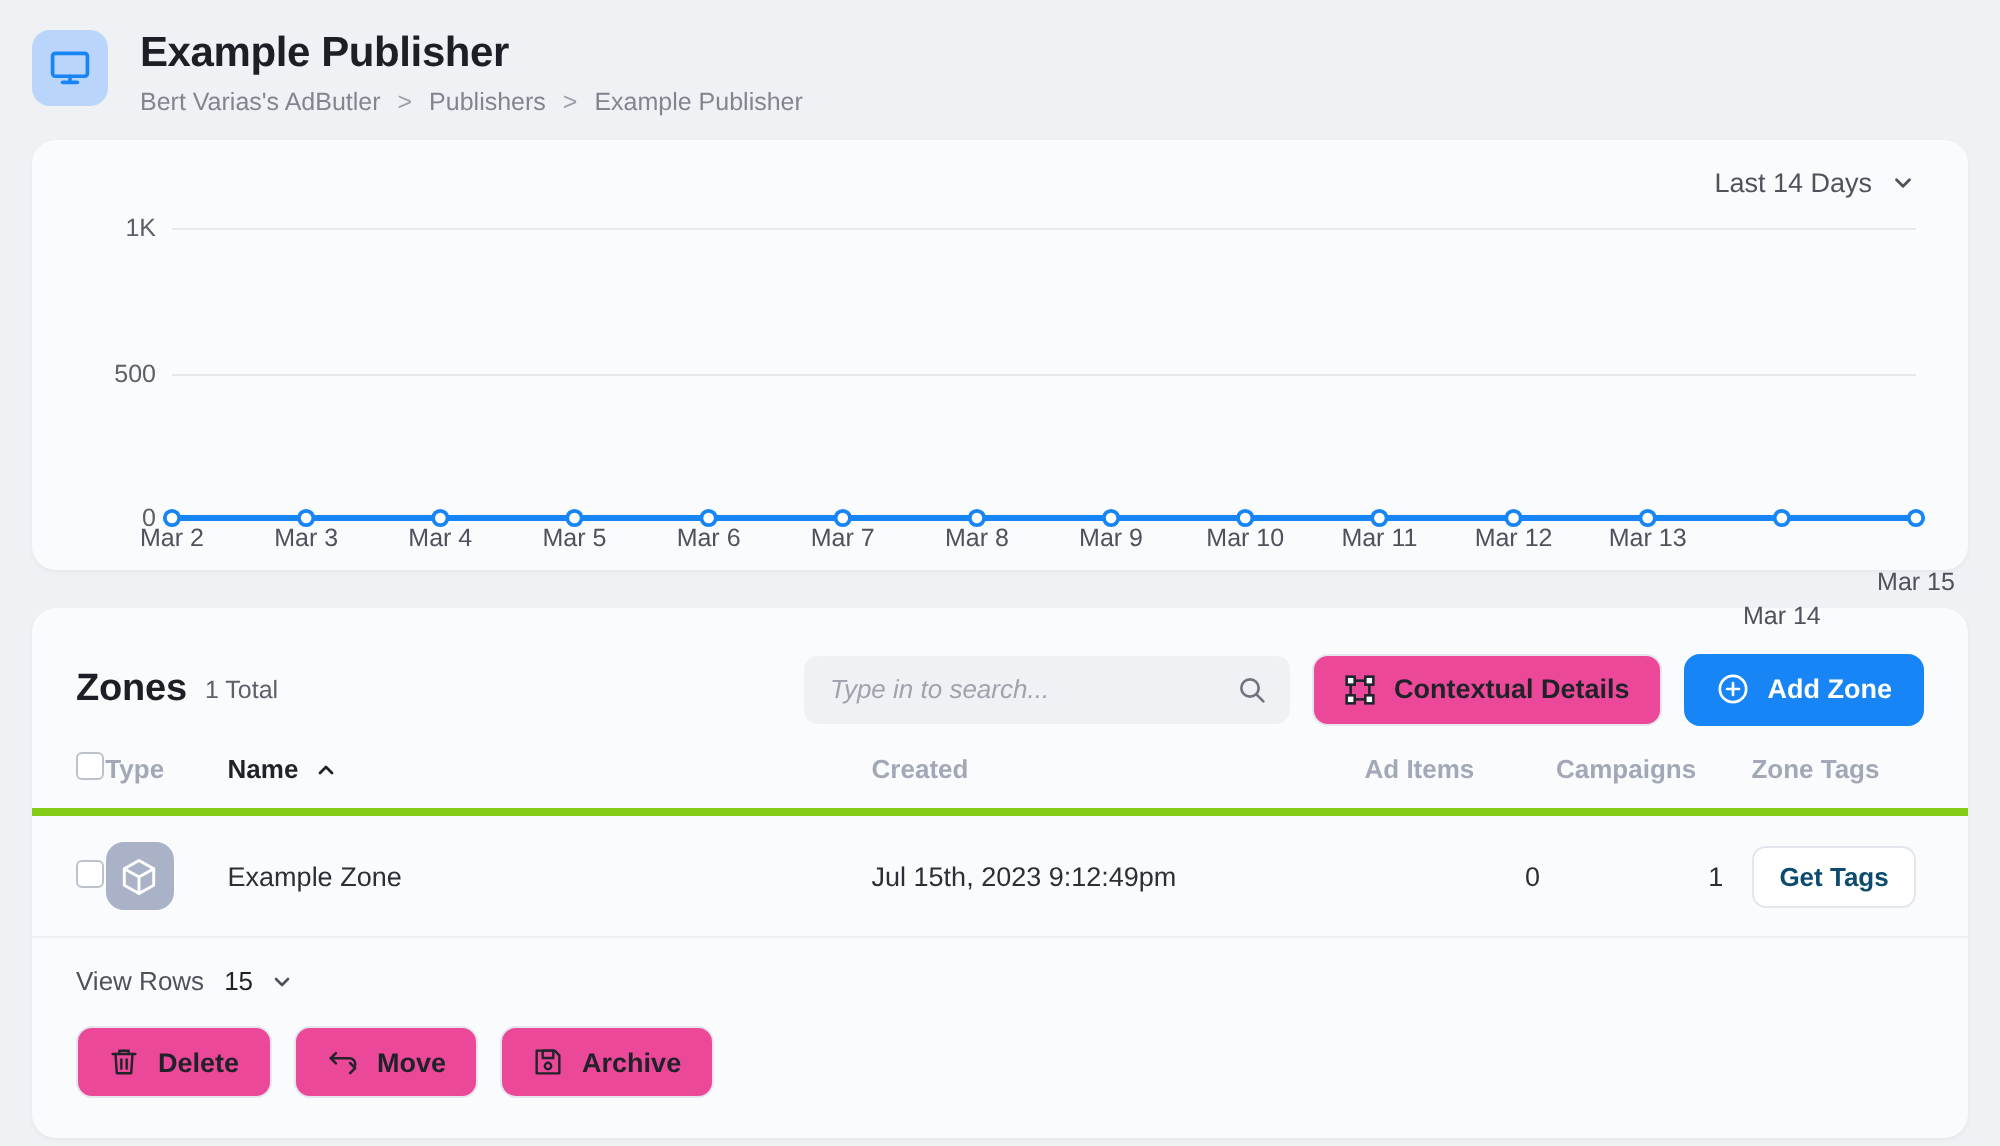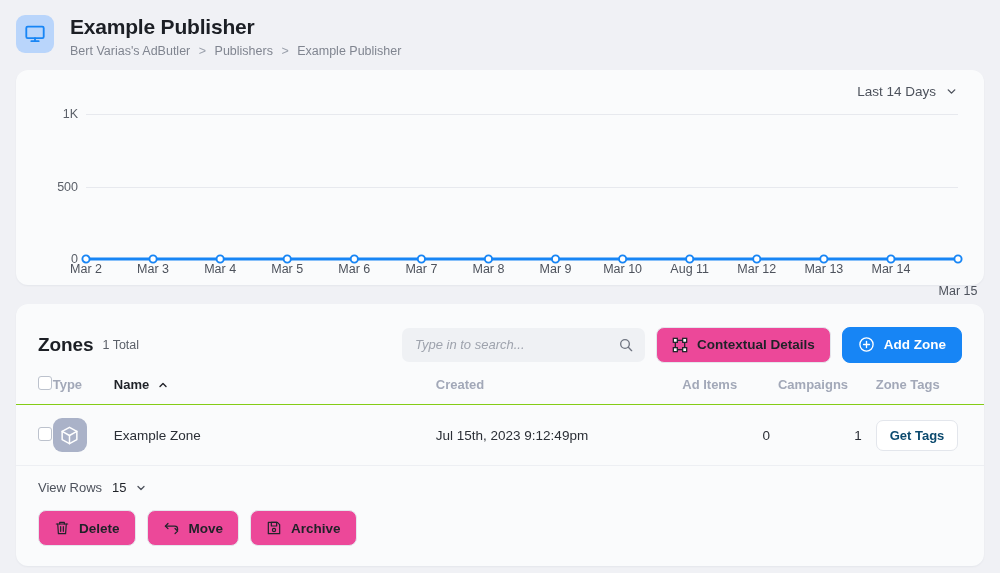--- a/index.html
+++ b/index.html
@@ -118,21 +118,21 @@
   .btn-primary {
     background: #1785f5; border: 1px solid #1785f5; color: #ffffff;
   }
   .ml10 { margin-left: 11px; }
 
   
   table.zones-table { width: 100%; border-collapse: collapse; }
   table.zones-table thead th {
     font-size: 13px; font-weight: 700; color: #a2a8b8;
     text-align: left; padding: 10px 0 11px 0;
-    border-bottom: 1px solid #84cc16;
+    border-bottom: 4px solid #84cc16;
     vertical-align: middle;
   }
   table.zones-table thead th.sorted { color: #1f2228; }
   table.zones-table tbody td {
     padding: 13px 0; border-bottom: 1px solid #edeff3;
     font-size: 13.5px; color: #2b2f36; vertical-align: middle;
   }
   .col-check { width: 36px; padding-left: 22px !important; }
   .col-type  { width: 60px; }
   .col-name  { width: 316px; }
@@ -237,24 +237,24 @@
     <div class="x-axis" id="x-axis">
         <div class="x-label" style="left: 0%;">Mar 2</div>
         <div class="x-label" style="left: 7.69231%;">Mar 3</div>
         <div class="x-label" style="left: 15.3846%;">Mar 4</div>
         <div class="x-label" style="left: 23.0769%;">Mar 5</div>
         <div class="x-label" style="left: 30.7692%;">Mar 6</div>
         <div class="x-label" style="left: 38.4615%;">Mar 7</div>
         <div class="x-label" style="left: 46.1538%;">Mar 8</div>
         <div class="x-label" style="left: 53.8462%;">Mar 9</div>
         <div class="x-label" style="left: 61.5385%;">Mar 10</div>
-        <div class="x-label" style="left: 69.2308%;">Aug 11</div>
+        <div class="x-label" style="left: 69.2308%;">Mar 11</div>
         <div class="x-label" style="left: 76.9231%;">Mar 12</div>
         <div class="x-label" style="left: 84.6154%;">Mar 13</div>
-        <div class="x-label" style="left: 92.3077%;">Mar 14</div>
+        <div class="x-label" style="left: 92.3077%; margin-top: 39px;">Mar 14</div>
         <div class="x-label" style="left: 100%; margin-top: 22px;">Mar 15</div>
       </div>
   </div>
 </div>
 
 <div class="card zones-card">
 
   <div class="zones-top">
     <span class="zones-title">Zones</span>
     <span class="zones-total">1 Total</span>

